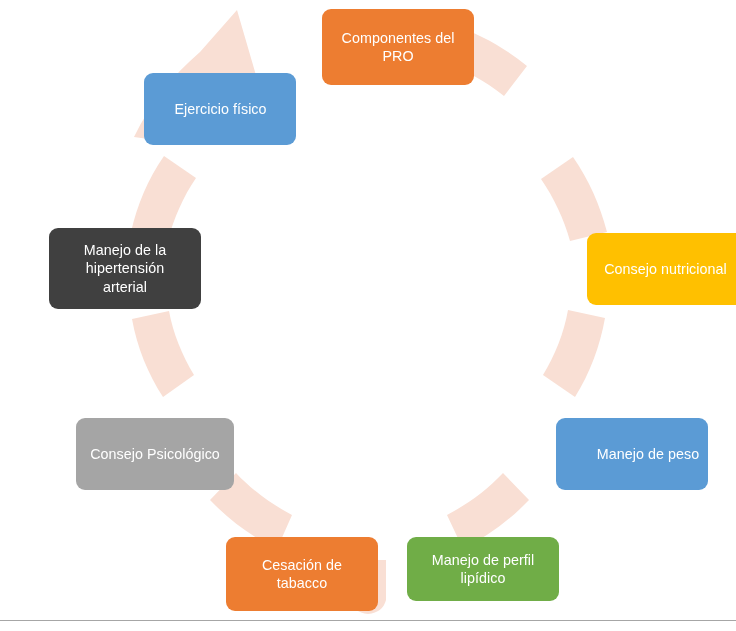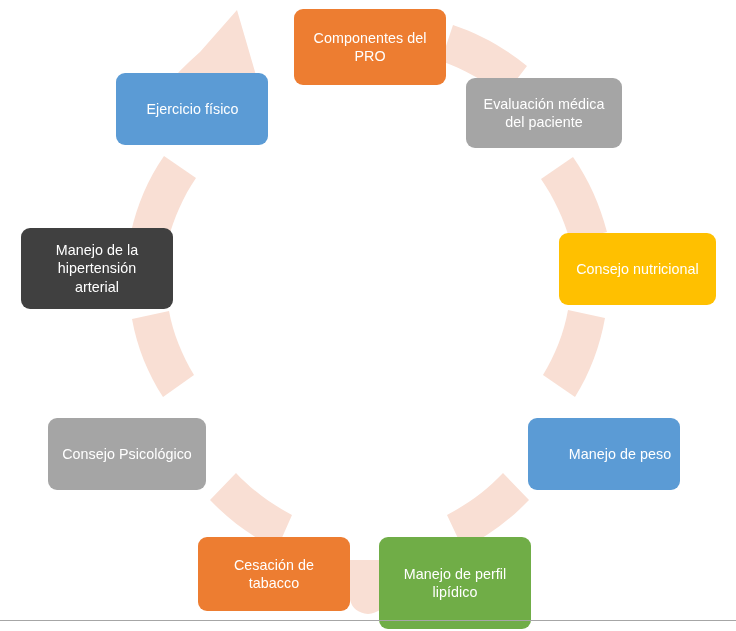--- a/index.html
+++ b/index.html
@@ -36,20 +36,21 @@
     align-items: center;
     justify-content: center;
     text-align: center;
     color: #ffffff;
     font-size: 14.3px;
     line-height: 1.28;
     letter-spacing: 0.05px;
     padding: 4px 8px;
     z-index: 5;
     user-select: none;
+    margin-left: 28px;
   }
   .node-label {
     display: block;
     white-space: pre-line;
   }
   .bottom-rule {
     position: absolute;
     left: 0;
     top: 620px;
     width: 736px;
@@ -124,34 +125,30 @@
                C 183 197, 174 218, 168 240
                Z" fill="#f9dfd4"></path>
     </g>
   </svg>
 
   <div class="node-box" style="left:294px; top:9px; width:152px; height:76px; background:#ed7d31;">
     <span class="node-label">Componentes del
 PRO</span>
   </div>
 
-  <div class="node-box" style="left:466px; top:78px; width:156px; height:70px; background:#a5a5a5;">
-    <span class="node-label">Evaluación médica
-del paciente</span>
-  </div>
 
   <div class="node-box" style="left:559px; top:233px; width:157px; height:72px; background:#ffc000;">
     <span class="node-label">Consejo nutricional</span>
   </div>
 
   <div class="node-box" style="left:528px; top:418px; width:152px; height:72px; background:#5b9bd5;padding-left:40px;">
     <span class="node-label">Manejo de peso</span>
   </div>
 
-  <div class="node-box" style="left:379px; top:537px; width:152px; height:92px; background:#70ad47;">
+  <div class="node-box" style="left:379px; top:537px; width:152px; height:64px; background:#70ad47;">
     <span class="node-label">Manejo de perfil
 lipídico</span>
   </div>
 
   <div class="node-box" style="left:198px; top:537px; width:152px; height:74px; background:#ed7d31;">
     <span class="node-label">Cesación de
 tabacco</span>
   </div>
 
   <div class="node-box" style="left:48px; top:418px; width:158px; height:72px; background:#a5a5a5;">

